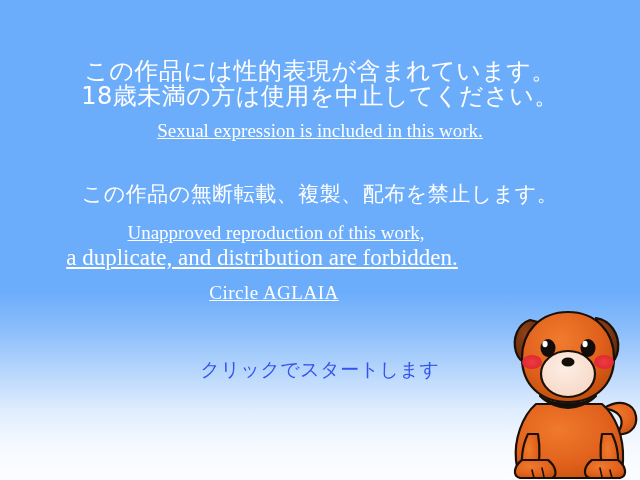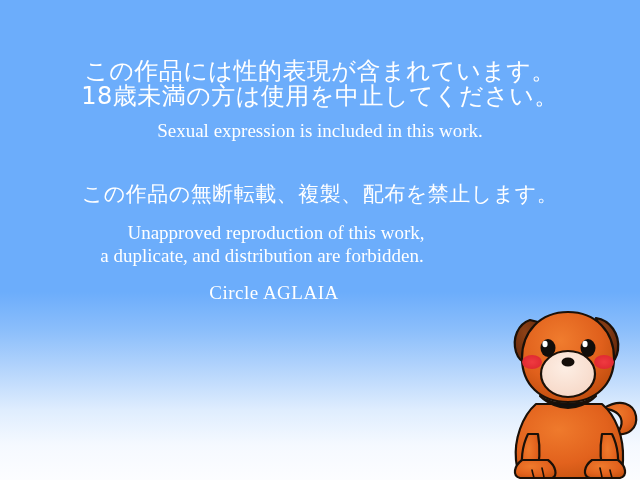--- a/index.html
+++ b/index.html
@@ -35,20 +35,21 @@
 
   .jp {
     font-family: "DejaVu Sans", "Liberation Sans", sans-serif;
     font-weight: 400;
     letter-spacing: 0.5px;
     white-space: nowrap;
   }
   .en {
     font-family: "Liberation Serif", "DejaVu Serif", serif;
     white-space: nowrap;
+    text-decoration: underline;
   }
 
   .warn-jp {
     position: absolute;
     left: 0; width: 640px;
     font-size: 24px;
     line-height: 26px;
   }
   .warn-jp-l1 { top: 58px; }
   .warn-jp-l2 { top: 83px; text-align: center; }
@@ -71,21 +72,21 @@
   .copy-en-l1 {
     position: absolute;
     left: 0; width: 552px;
     top: 222px;
     font-size: 19px;
   }
   .copy-en-l2 {
     position: absolute;
     left: 0; width: 524px;
     top: 245px;
-    font-size: 19px;
+    font-size: 23px;
   }
 
   .circle-name {
     position: absolute;
     left: 0; width: 548px;
     top: 282px;
     font-size: 19px;
     letter-spacing: 0.5px;
   }
 
@@ -126,20 +127,21 @@
 
     <div class="jp copy-jp">この作品の無断転載、複製、配布を禁止します。</div>
 
     <div class="en copy-en-l1">Unapproved reproduction of this work,</div>
 
     <div class="en copy-en-l2">a duplicate, and distribution are forbidden.</div>
 
     <div class="en circle-name">Circle AGLAIA</div>
   </div>
 
+  <div id="start-prompt">クリックでスタートします</div>
 
   <div id="mascot">
     <svg width="140" height="180" viewBox="0 0 140 180" xmlns="http://www.w3.org/2000/svg">
       <defs>
         <radialGradient id="bodyGrad" cx="40%" cy="35%" r="75%">
           <stop offset="0%" stop-color="#ef7a2c"></stop>
           <stop offset="60%" stop-color="#e2621d"></stop>
           <stop offset="100%" stop-color="#c4510f"></stop>
         </radialGradient>
         <radialGradient id="headGrad" cx="42%" cy="32%" r="72%">

